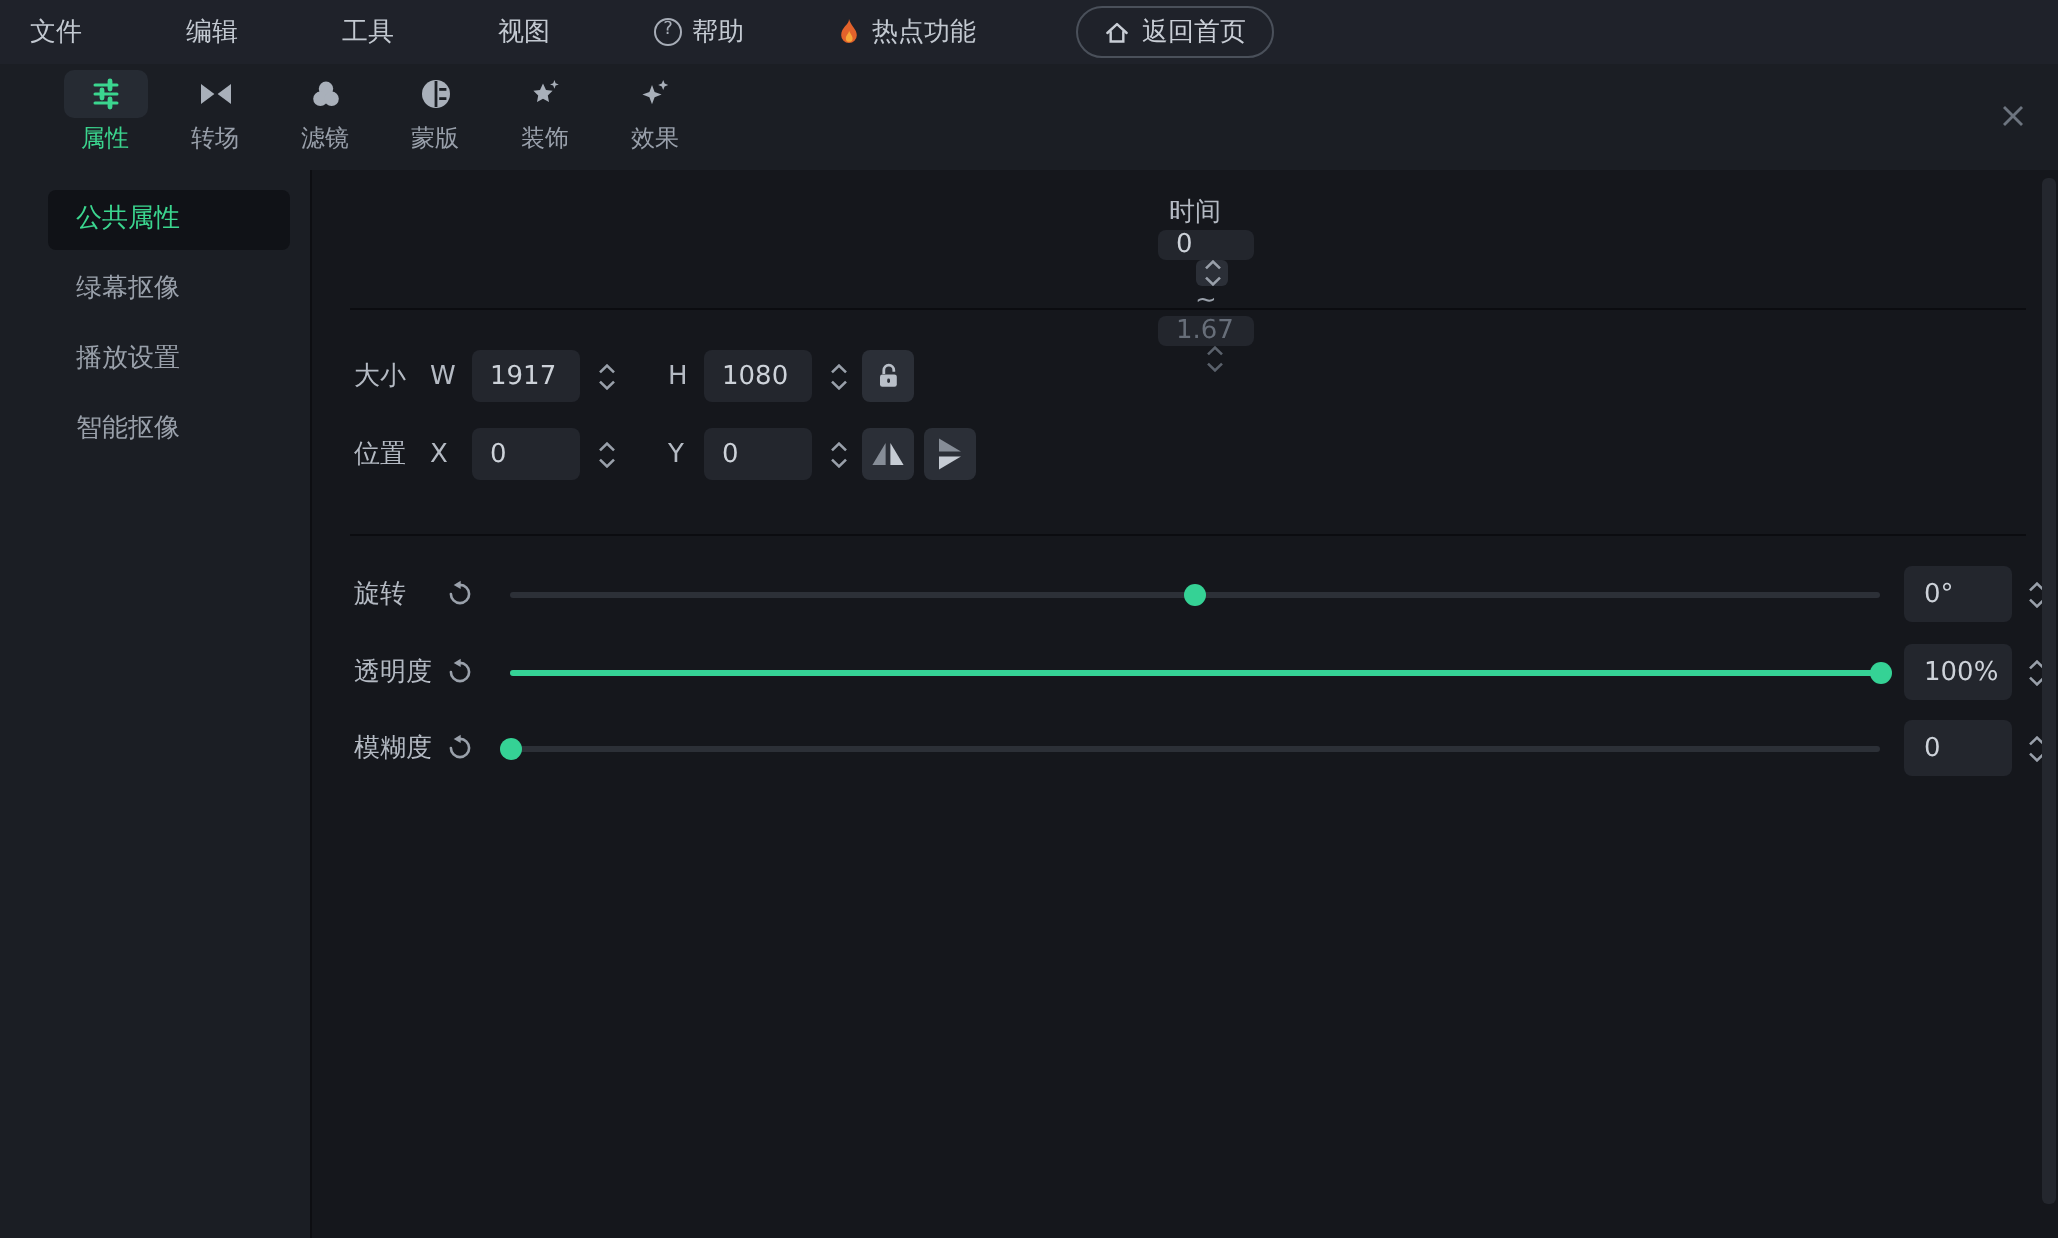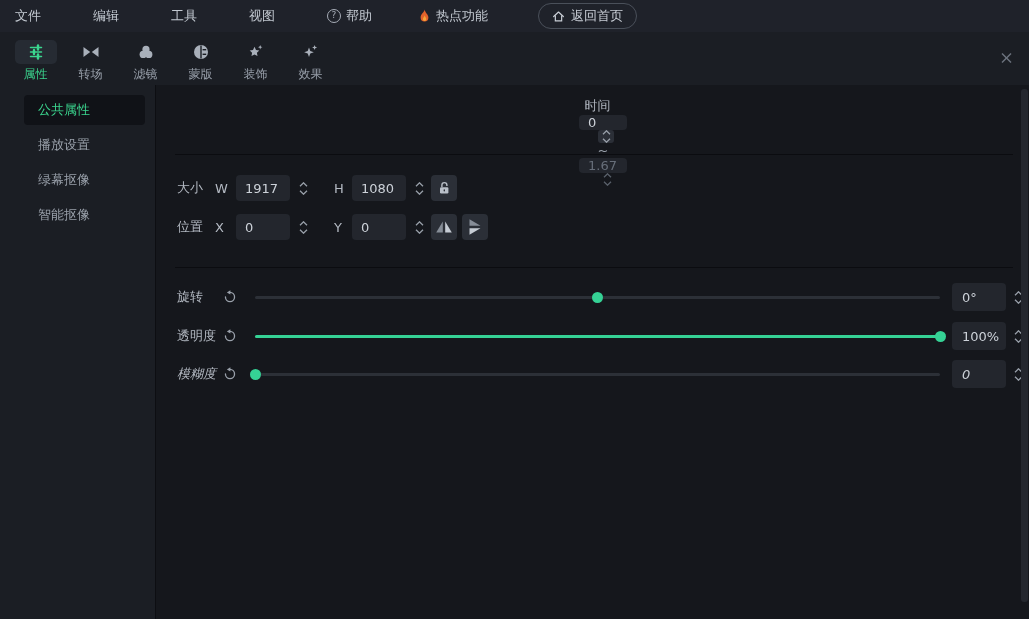--- a/index.html
+++ b/index.html
@@ -12,21 +12,21 @@
   .menu-item { color:#c3c9d1; font-size:13px; margin-right:28px; cursor:default; }
   .menu-group { display:flex; align-items:center; margin-right:22px; color:#c3c9d1; font-size:13px; gap:5px; }
   .help-circle { width:14px; height:14px; border:1.2px solid #a7adb7; border-radius:50%; color:#a7adb7;
                  font-size:9px; line-height:11px; text-align:center; display:inline-block; }
   .home-pill { display:flex; align-items:center; gap:6px; border:1px solid #4a505a; border-radius:13px;
                padding:3px 13px; color:#c9ced6; font-size:13px; margin-left:4px; }
   .topbar .spacer { flex:1; }
   .project-title { color:#c9ced6; font-size:14px; }
 
   
-  .tabstrip { height:53px; background:#1b1e24; display:flex; align-items:flex-end; padding:0 8px; position:relative; }
+  .tabstrip { height:53px; background:#1b1e24; display:flex; align-items:flex-start; padding:0 25px; position:relative; }
   .tab { width:55px; height:48px; display:flex; flex-direction:column; align-items:center; justify-content:center;
          gap:2px; color:#99a0ab; font-size:12px; }
   .tab .iconbox { width:42px; height:24px; display:flex; align-items:center; justify-content:center; border-radius:5px; }
   .tab.active .iconbox { background:#262b33; }
   .tab.active { color:#3bd68f; }
   .close-x { position:absolute; right:16px; top:50%; transform:translateY(-50%); }
 
   
   .body { display:flex; height:534px; background:#1b1e24; }
   .sidebar { width:141px; padding:10px 10px 0 10px;margin-left:14px; }
@@ -64,21 +64,21 @@
   .slider .fill  { position:absolute; top:5px; left:0; height:3px; background:#35d295; border-radius:2px; }
   .slider .thumb { position:absolute; top:1px; width:11px; height:11px; border-radius:50%; background:#35d295; }
 
   .scroll-thumb { position:absolute; right:1px; top:4px; width:7px; height:513px; background:#24272e; border-radius:3px; }
 
   .row-time { height:42px;flex-direction:column; }
   .row-size { height:26px; margin-top:20px; }
   .row-pos  { height:26px; margin-top:13px; }
   .row-rot  { height:28px; margin-top:15px; }
   .row-op   { height:28px; margin-top:11px; }
-  .row-blur { height:28px; margin-top:10px;font-style:italic; }
+  .row-blur { height:28px; margin-top:10px; }
   .div1 { margin-top:15px; }
   .div2 { margin-top:27px; }
   .ml4{margin-left:4px;} .ml5{margin-left:5px;} .ml6{margin-left:6px;} .ml8{margin-left:8px;}
   .ml12{margin-left:12px;} .ml23{margin-left:23px;}
 </style>
 </head>
 <body>
 
 <div class="app">
 
@@ -177,22 +177,22 @@
         <line x1="2" y1="2" x2="11" y2="11" stroke="#6d747f" stroke-width="1.4"></line>
         <line x1="11" y1="2" x2="2" y2="11" stroke="#6d747f" stroke-width="1.4"></line>
       </svg>
     </span>
   </div>
 
   <div class="body">
 
     <div class="sidebar">
       <div class="side-item active">公共属性</div>
+      <div class="side-item">绿幕抠像</div>
       <div class="side-item">播放设置</div>
-      <div class="side-item">绿幕抠像</div>
       <div class="side-item">智能抠像</div>
     </div>
 
     <div class="main">
 
       <div class="row row-time">
         <span class="prop-label lbl-w37">时间</span>
         <div class="tinput w48">0</div>
         <div class="stepper boxed ml6">
           <svg width="9" height="5" viewBox="0 0 9 5">

